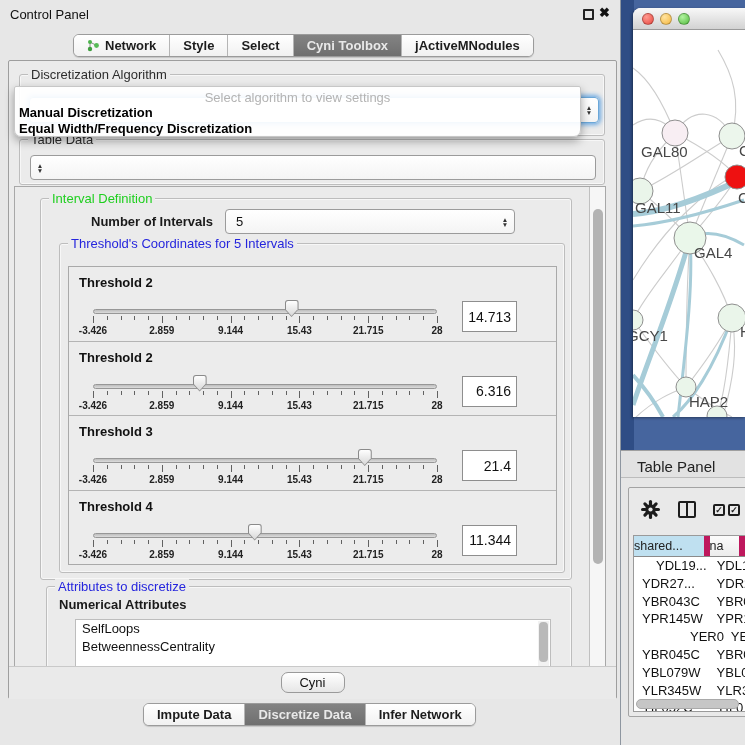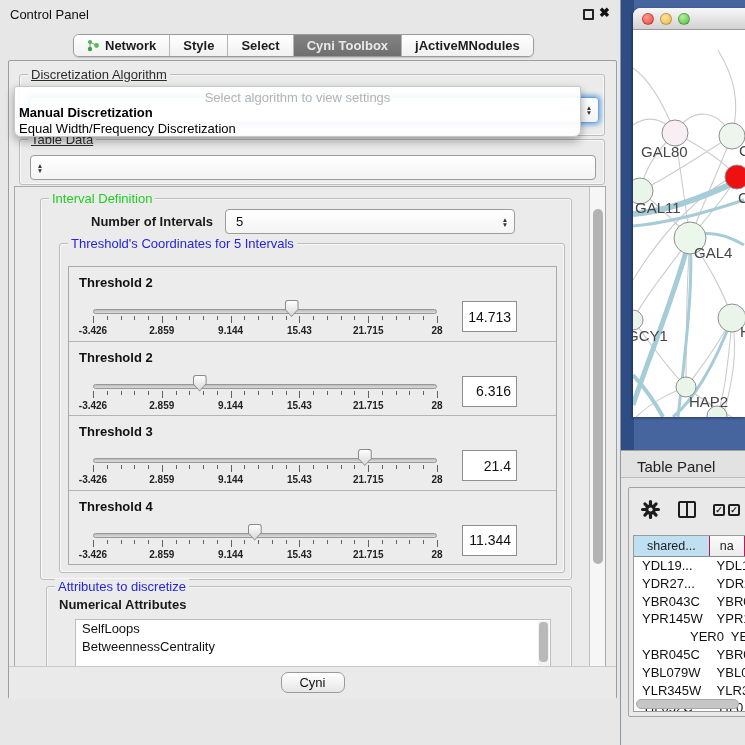--- a/index.html
+++ b/index.html
@@ -18,21 +18,21 @@
   .seg { display:flex; align-items:center; gap:5px; padding:0 13px; font-size:13px; font-weight:bold; color:#1c1c1c; background:linear-gradient(#ffffff,#f1f1f1); border-right:1px solid #b5b5b5; white-space:nowrap; }
   .seg:last-child { border-right:none; }
   .seg.selected { background:linear-gradient(#838383,#6f6f6f); color:#e9e9e9; }
 
   
   #main-panel { position:absolute; left:8px; top:60px; width:609px; height:639px; background:#ebebeb; border:1px solid #9e9e9e; border-radius:2px; }
   .group { position:absolute; border:1px solid #bdbdbd; border-radius:3px; box-shadow:inset 0 0 0 1px rgba(255,255,255,0.6); }
   .group > .gtitle { position:absolute; top:-8px; left:8px; background:#ebebeb; padding:0 3px; font-size:13px; white-space:nowrap; }
   .gtitle.green { color:#1ecf1e; }
   .gtitle.blue { color:#2525dd; }
-  .gtitle.dark { color:#2d2d2d;text-decoration:underline; }
+  .gtitle.dark { color:#2d2d2d; }
 
   .combo { position:absolute; background:linear-gradient(#ffffff,#f4f4f4); border:1px solid #9b9b9b; border-radius:4px; display:flex; align-items:center; }
   .combo .cval { flex:1; padding-left:10px; font-size:13px; color:#111; overflow:hidden; white-space:nowrap; }
   .combo .stepper { width:18px; display:flex; flex-direction:column; align-items:center; justify-content:center; line-height:5px; font-size:6.5px; color:#333; }
   .combo.focused { box-shadow:0 0 4px 2px rgba(90,160,225,0.85); border-color:#6ba7d8; }
 
   
   #algo-popup { position:absolute; left:5px; top:25px; width:567px; height:51px; background:rgba(255,255,255,0.93); border:1px solid #c7c7c7; border-radius:2px 2px 7px 7px; box-shadow:0 4px 10px rgba(0,0,0,0.35); z-index:50; }
   #algo-popup .hint { position:absolute; left:0; top:3px; width:100%; text-align:center; color:#b3b3b3; font-size:13px; }
   .popup-item { position:absolute; left:4px; font-size:13px; color:#000; white-space:nowrap; }
@@ -77,21 +77,21 @@
   #table-panel { position:absolute; left:621px; top:450px; width:124px; height:295px; background:#e6e6e6; }
   #tp-titlebar { position:absolute; left:0; top:0; width:100%; height:28px; background:#e2e2e2; border-top:1px solid #9f9f9f; border-bottom:1px solid #bcbcbc; }
   #tp-titlebar .title { position:absolute; left:16px; top:7px; font-size:15px; color:#222; }
   #tp-subpanel { position:absolute; left:7px; top:37px; width:120px; height:230px; background:#e9e9e9; border:1px solid #a3a3a3; border-radius:2px; }
   #tp-toolbar { position:absolute; left:0; top:10px; width:100%; height:30px; }
   .cb { position:absolute; top:6px; width:12px; height:12px; border:2px solid #1d1d1d; border-radius:2px; font-size:9px; line-height:9px; text-align:center; color:#1d1d1d; font-weight:bold; }
   #col-icon { position:absolute; left:49px; top:3px; width:18px; height:17px; border:2px solid #1d1d1d; border-radius:2px; }
   #col-icon .mid { position:absolute; left:6px; top:0; width:2px; height:13px; background:#1d1d1d; }
   #tp-table { position:absolute; left:4px; top:47px; width:113px; height:177px; background:#fff; border:1px solid #9a9a9a; overflow:hidden; }
   #tp-header { display:flex; height:21px; border-bottom:1px solid #8a8a8a; }
-  .hcell { font-size:12.5px; color:#222; text-align:center; line-height:21px; border-right:1px solid #be185d; overflow:hidden; white-space:nowrap; }
+  .hcell { font-size:12.5px; color:#222; text-align:left; line-height:21px; border-right:6px solid #be185d; overflow:hidden; white-space:nowrap; }
   .trow { display:flex; height:17.8px; }
   .tcell { font-size:13px; color:#111; line-height:17.8px; overflow:hidden; white-space:nowrap; }
   #hscroll { position:absolute; left:2px; bottom:2px; width:103px; height:10px; background:#c6c6c6; border:1px solid #a9a9a9; border-radius:5px; }
 </style>
 </head>
 <body>
 
 <div id="left-window">
   <div id="titlebar">
     <span class="title">Control Panel</span>
@@ -134,21 +134,21 @@
       <span class="stepper">
           <span>▲</span>
           <span>▼</span>
         </span>
     </div>
 
     <div id="algo-popup">
       <div class="hint">Select algorithm to view settings</div>
       <div id="popup-items">
           <div class="popup-item" style="top: 18px; font-weight: bold;">Manual Discretization</div>
-          <div class="popup-item" style="top: 34px; font-weight: normal; text-align: right;">Equal Width/Frequency Discretization</div>
+          <div class="popup-item" style="top: 34px; font-weight: bold; text-align: right;">Equal Width/Frequency Discretization</div>
         </div>
     </div>
 
     <div class="group" style="left:10px; top:78px; width:586px; height:46px;">
       <span class="gtitle dark">Table Data</span>
       <div class="combo" style="left:10px; top:15px; width:566px; height:25px;">
         <span class="stepper">
             <span>▲</span>
             <span>▼</span>
           </span>
@@ -353,20 +353,31 @@
       <div id="vscroll">
         <div class="thumb"></div>
       </div>
     </div>
 
     <div id="apply-strip">
       <button id="apply-btn">Cyni</button>
     </div>
   </div>
 
+  <div class="segbar" id="bottom-tabs" style="left:143px; top:703px;">
+      <div class="seg">
+        <span>Impute Data</span>
+      </div>
+      <div class="seg selected">
+        <span>Discretize Data</span>
+      </div>
+      <div class="seg">
+        <span>Infer Network</span>
+      </div>
+    </div>
 </div>
 
 <div id="desktop">
   <div class="edge"></div>
   <div id="net-window">
     <div id="net-titlebar">
       <span class="light" style="left:9px; background:radial-gradient(circle at 35% 30%, #ff9a90, #e8473f);"></span>
       <span class="light" style="left:27px; background:radial-gradient(circle at 35% 30%, #ffe3a0, #f5b73e);"></span>
       <span class="light" style="left:45px; background:radial-gradient(circle at 35% 30%, #b2f3a0, #52bb3d);"></span>
     </div>
@@ -449,21 +460,21 @@
       <span class="cb" style="left:84px;">✓</span>
       <span class="cb" style="left:99px;">✓</span>
     </div>
     <div id="tp-table">
       <div id="tp-header">
           <div class="hcell" style="width: 77px; background: rgb(191, 224, 240);">shared...</div>
           <div class="hcell" style="width: 36px; background: linear-gradient(rgb(251, 251, 251), rgb(236, 236, 236));">na</div>
         </div>
       <div id="tp-rows">
           <div class="trow">
-            <div class="tcell" style="width: 77px; padding-left: 8px;">YDL19...</div>
+            <div class="tcell" style="width: 77px; padding-left: 22px;">YDL19...</div>
             <div class="tcell" style="width: 36px; padding-left: 7px;">YDL1</div>
           </div>
           <div class="trow">
             <div class="tcell" style="width: 77px; padding-left: 8px;">YDR27...</div>
             <div class="tcell" style="width: 36px; padding-left: 7px;">YDR2</div>
           </div>
           <div class="trow">
             <div class="tcell" style="width: 77px; padding-left: 8px;">YBR043C</div>
             <div class="tcell" style="width: 36px; padding-left: 7px;">YBR0</div>
           </div>

